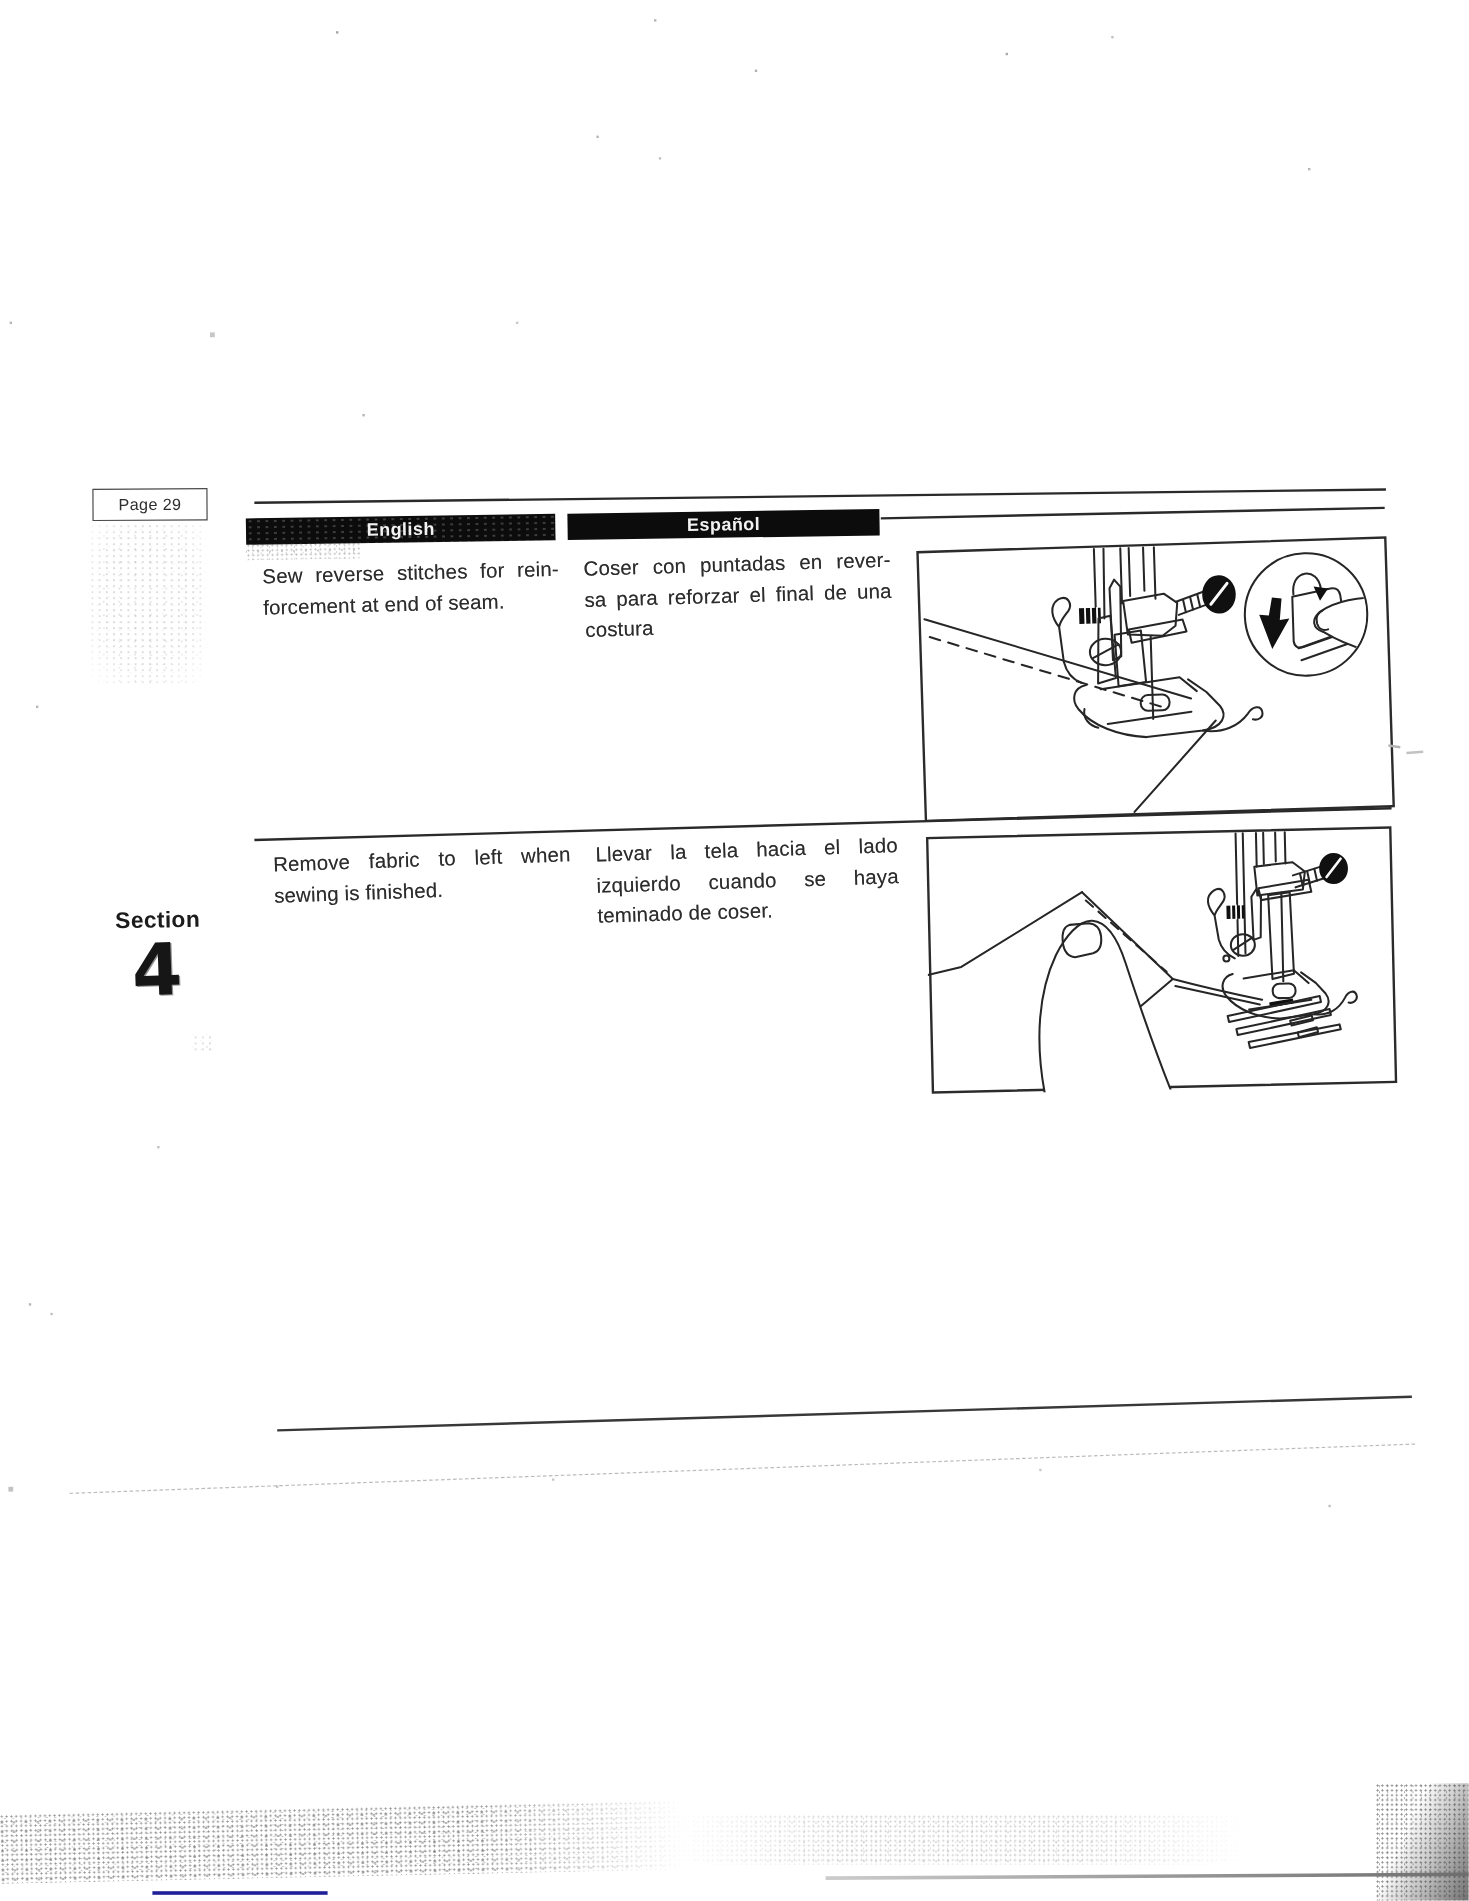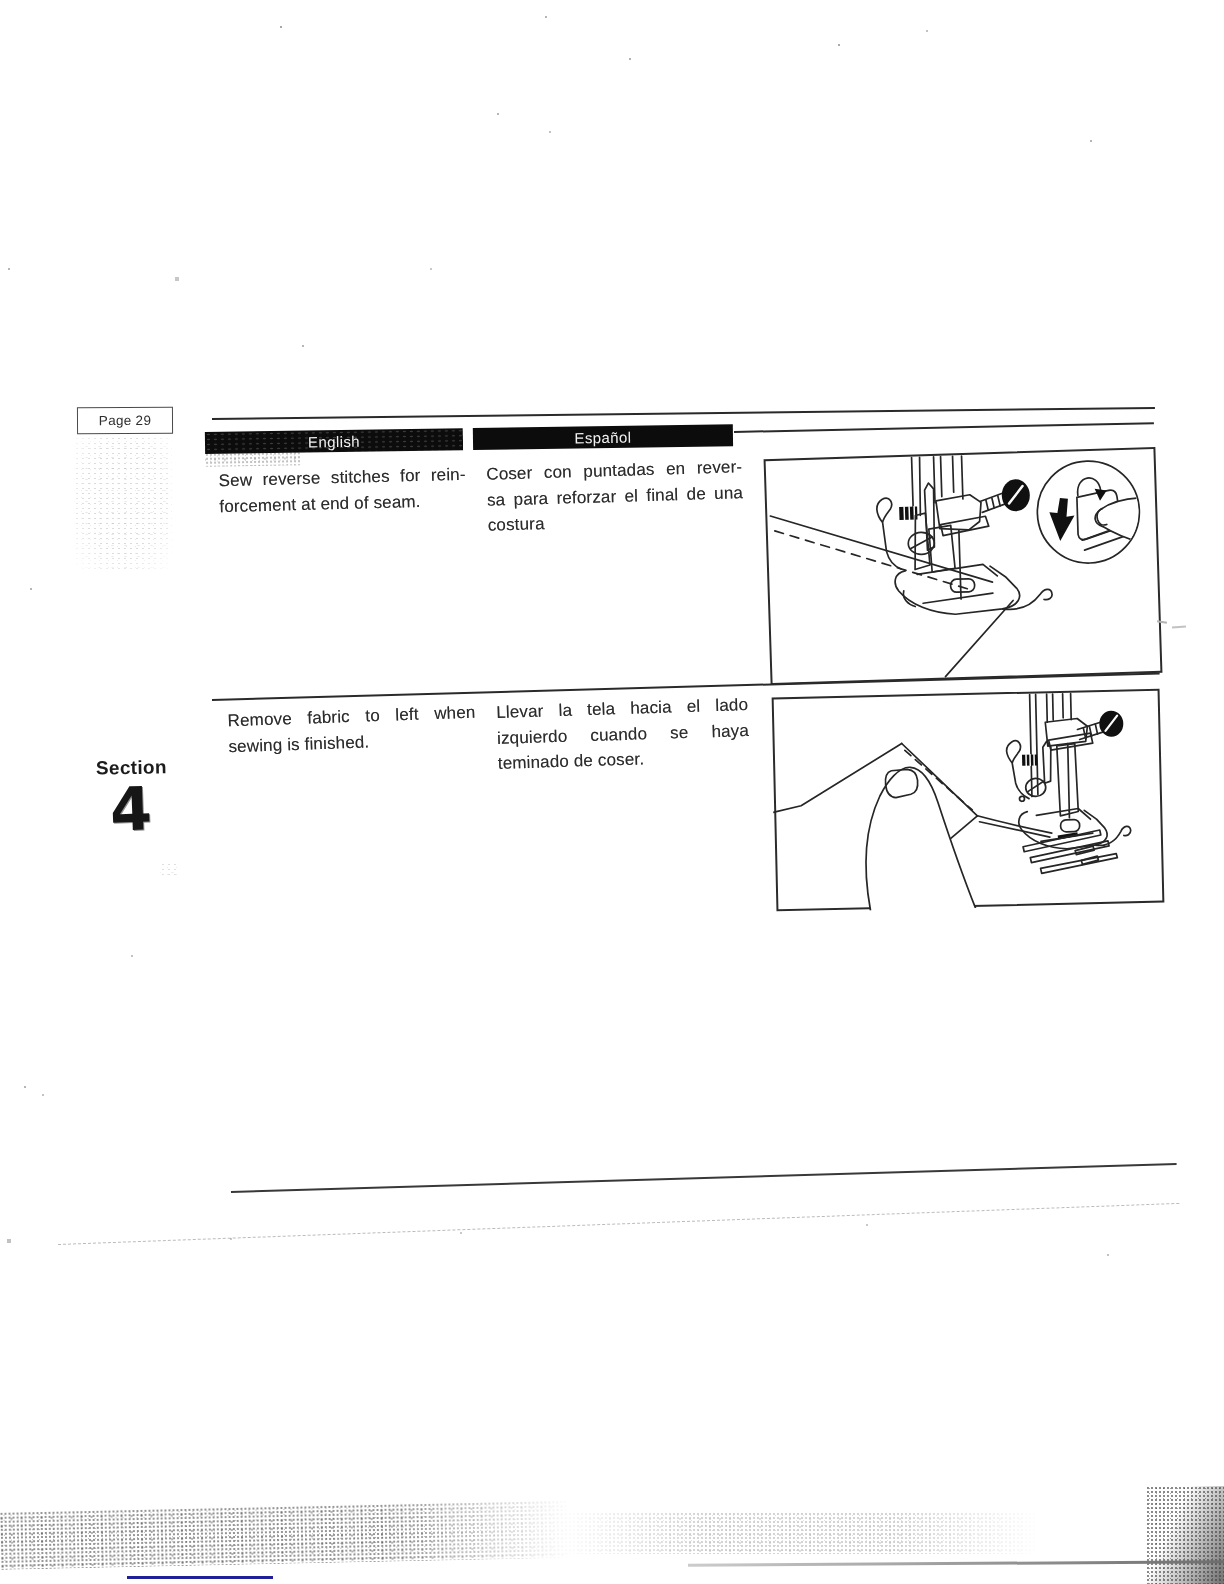--- a/index.html
+++ b/index.html
@@ -36,21 +36,21 @@
   .bottom-rule{left:231px;top:1191px;width:946px;height:2.2px;background:#383838;transform:rotate(-1.7deg);transform-origin:left center;}
   .bottom-dashed{left:58px;top:1244px;width:1122px;height:0;border-top:1.5px dashed #8f8f8f;
     opacity:.6;transform:rotate(-2.1deg);transform-origin:left center;}
 
   
   .lang-header{left:205px;top:432px;width:528px;height:22px;display:flex;transform:rotate(-0.85deg);transform-origin:left center;}
   .lang-seg{background:#0c0c0c;display:flex;align-items:center;justify-content:center;height:100%;}
   .lang-seg.eng{width:258px;background-image:radial-gradient(rgba(255,255,255,.20) 1px, transparent 1.5px);background-size:7px 5px;}
   .lang-seg.esp{width:260px;}
   .lang-gap{width:10px;background:#fff;height:100%;}
-  .lang-seg span{color:#f2f2f2;font-weight:normal;font-size:15px;letter-spacing:.4px;}
+  .lang-seg span{color:#f2f2f2;font-weight:bold;font-size:15px;letter-spacing:.4px;}
   .header-smudge{left:205px;top:452px;width:95px;height:14px;opacity:.5;transform:rotate(-1deg);}
 
   
   .txt{font-size:17px;line-height:25.5px;color:#2c2c2c;letter-spacing:.15px;text-shadow:0 0 .4px rgba(0,0,0,.45);}
   .txt .line{display:block;text-align:justify;text-align-last:justify;}
   .txt .line.last{text-align-last:left;}
   .r1en{left:219px;top:465px;width:247px;transform:rotate(-1.5deg);}
   .r1es{left:487px;top:458px;width:256px;transform:rotate(-1.7deg);}
   .r2en{left:228px;top:704px;width:248px;transform:rotate(-2deg);}
   .r2es{left:497px;top:696px;width:252px;transform:rotate(-1.8deg);}

